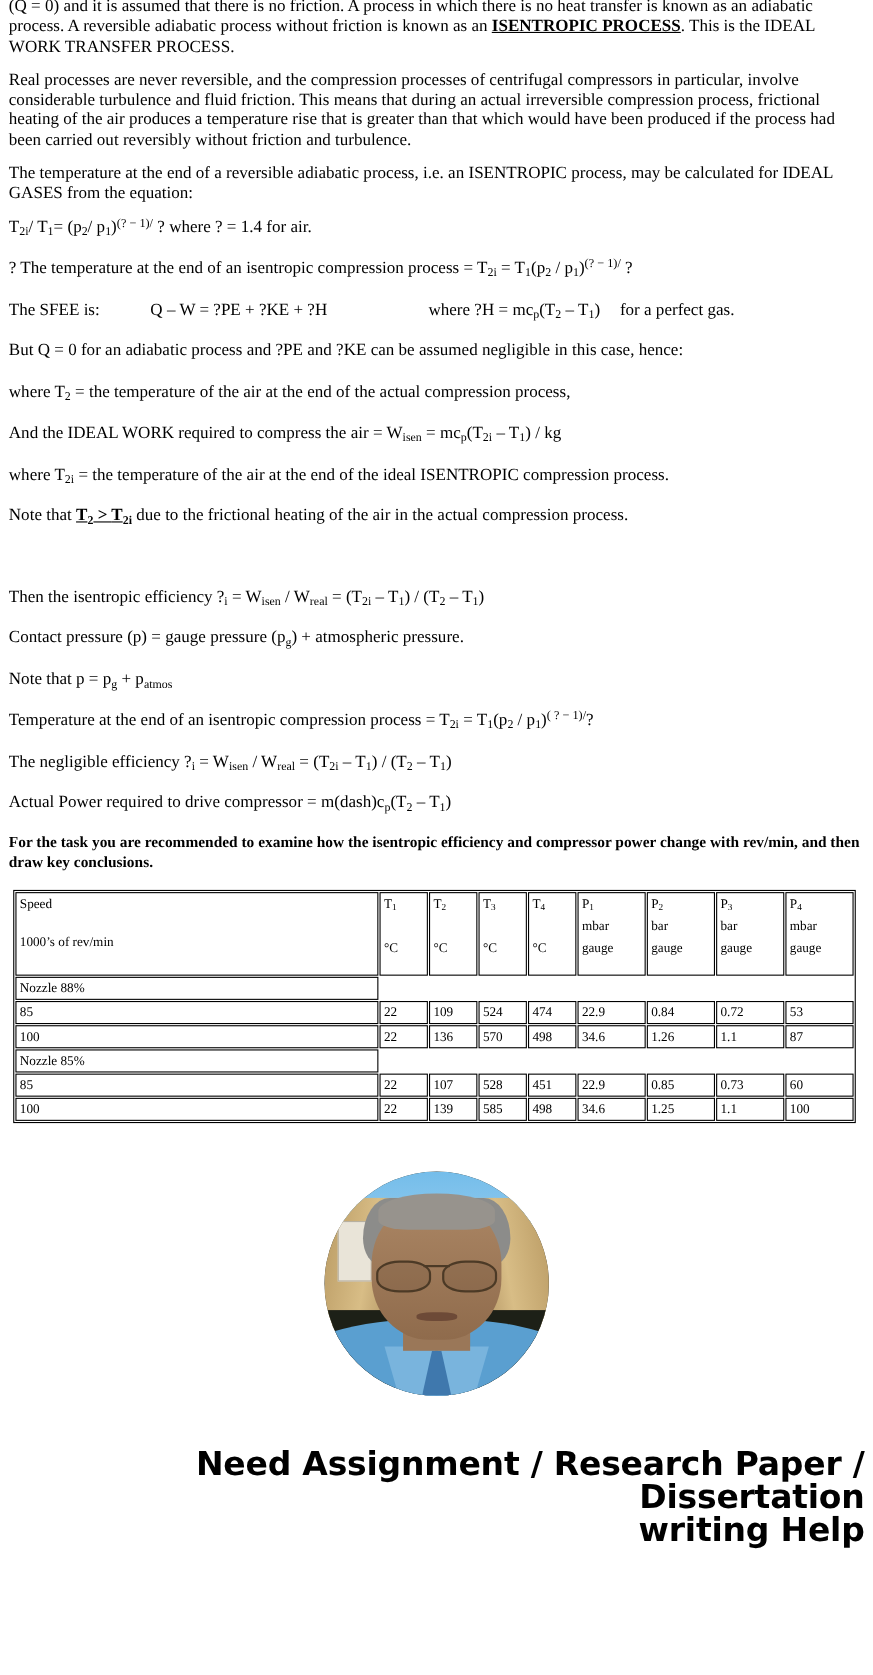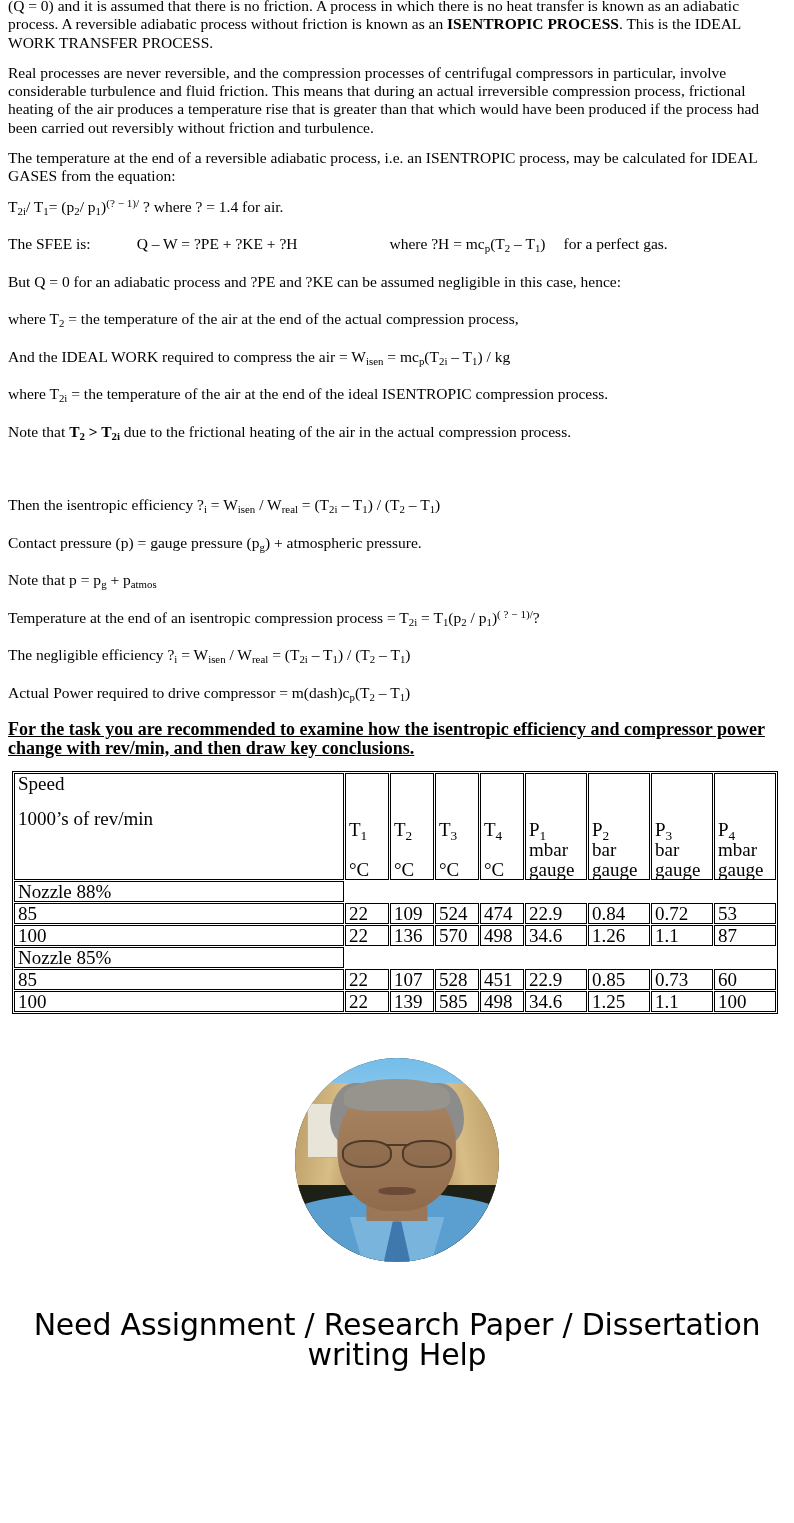--- a/index.html
+++ b/index.html
@@ -28,53 +28,52 @@
   }
   .para.first {
     margin-top: -3px;
   }
   .eq {
     font-size: 15.5px;
     line-height: 18.5px;
     margin: 0 0 19px 0;
   }
   .eq.tight { margin-bottom: 18px; }
-  b.bd { font-weight: bold; }
+  b.bd { font-weight: bold; text-decoration: underline; }
   sub {
     font-size: 0.7em;
     vertical-align: -0.28em;
     line-height: 0;
   }
   sup {
     font-size: 0.72em;
     vertical-align: 0.45em;
     line-height: 0;
   }
   .gap-sm { display: inline-block; width: 46px; }
   .gap-md { display: inline-block; width: 92px; }
   .gap-xs { display: inline-block; width: 18px; }
   .spacer-block { height: 36px; }
 
   .task-note {
-    font-size: 18px;
+    font-size: 14px;
     line-height: 18.5px;
     font-weight: bold;
     margin: 0 0 14px 0;
-    text-decoration: underline;
   }
 
   
   .data-table-wrap {
     margin: 0 0 0 4px;
   }
   table.data-table {
     border-collapse: separate;
     border-spacing: 1px;
     border: 1px solid #000;
-    font-size: 19px;
+    font-size: 12px;
     font-family: "Liberation Serif", "DejaVu Serif", serif;
     table-layout: fixed;
     width: 762px;
     background: #ffffff;
   }
   table.data-table td {
     border: 1px solid #000;
     padding: 1px 3px;
     vertical-align: top;
     background: #ffffff;
@@ -84,21 +83,21 @@
     height: 72px;
     vertical-align: top;
     padding-top: 10px;
   }
   td.hdr-speed .l1 { margin-bottom: 18px; }
   td.hdr-unit {
     height: 72px;
     vertical-align: top;
     padding-top: 6px;
   }
-  td.hdr-unit .sym { display: block; margin-bottom: 3px; margin-top: 46px; }
+  td.hdr-unit .sym { display: block; margin-bottom: 3px; }
   td.hdr-unit .u1 { display: block; margin-bottom: 3px; }
   td.hdr-unit .u2 { display: block; }
   td.hdr-unit .pad-deg { display: block; height: 20px; }
   td.group-row {
     border-right: 1px solid #000;
   }
   .no-border-cell {
     border: none !important;
     background: #ffffff !important;
   }
@@ -203,23 +202,23 @@
     background: #4c3a26;
   }
   .av-mouth {
     position: absolute; left: 50%; top: 63%; width: 18%; height: 4%;
     transform: translateX(-50%);
     background: #6d4a37; border-radius: 40%;
   }
 
   
   .ad {
-    text-align: center;
+    text-align: right;
     font-family: "DejaVu Sans", "Liberation Sans", sans-serif;
-    font-weight: normal;
+    font-weight: bold;
     font-size: 30px;
     line-height: 30px;
     margin-top: 48px;
     letter-spacing: -0.2px;
   }
   .ad .l1 { display: block; }
   .ad .l2 { display: block; }
   .ad .l3 { display: block; }
 </style>
 </head>
@@ -230,20 +229,23 @@
   <p class="para first"><span>(Q = 0) and it is assumed that there is no friction. A process in which there is no heat transfer is known as an adiabatic process. A reversible adiabatic process without friction is known as an </span><b class="bd">ISENTROPIC PROCESS</b><span>. This is the IDEAL WORK TRANSFER PROCESS.</span></p>
 
   <p class="para">Real processes are never reversible, and the compression processes of centrifugal compressors in particular, involve considerable turbulence and fluid friction. This means that during an actual irreversible compression process, frictional heating of the air produces a temperature rise that is greater than that which would have been produced if the process had been carried out reversibly without friction and turbulence.</p>
 
   <p class="para">The temperature at the end of a reversible adiabatic process, i.e. an ISENTROPIC process, may be calculated for IDEAL GASES from the equation:</p>
 
   <div class="eq">
     <span>T</span><sub>2i</sub><span>/ T</span><sub>1</sub><span>= (p</span><sub>2</sub><span>/ p</span><sub>1</sub><span>)</span><sup>(? − 1)/</sup><span> ? where ? = 1.4 for air.</span>
   </div>
 
+  <div class="eq">
+    <span>? The temperature at the end of an isentropic compression process = T</span><sub>2i</sub><span> = T</span><sub>1</sub><span>(p</span><sub>2</sub><span> / p</span><sub>1</sub><span>)</span><sup>(? − 1)/</sup><span> ?</span>
+  </div>
 
   <div class="eq">
     <span>The SFEE is:</span><span class="gap-sm"></span><span>Q – W = ?PE + ?KE + ?H</span><span class="gap-md"></span><span>where ?H = mc</span><sub>p</sub><span>(T</span><sub>2</sub><span> – T</span><sub>1</sub><span>)</span><span class="gap-xs"></span><span>for a perfect gas.</span>
   </div>
 
   <div class="eq">But Q = 0 for an adiabatic process and ?PE and ?KE can be assumed negligible in this case, hence:</div>
 
 
   <div class="eq">
     <span>where T</span><sub>2</sub><span> = the temperature of the air at the end of the actual compression process,</span>

